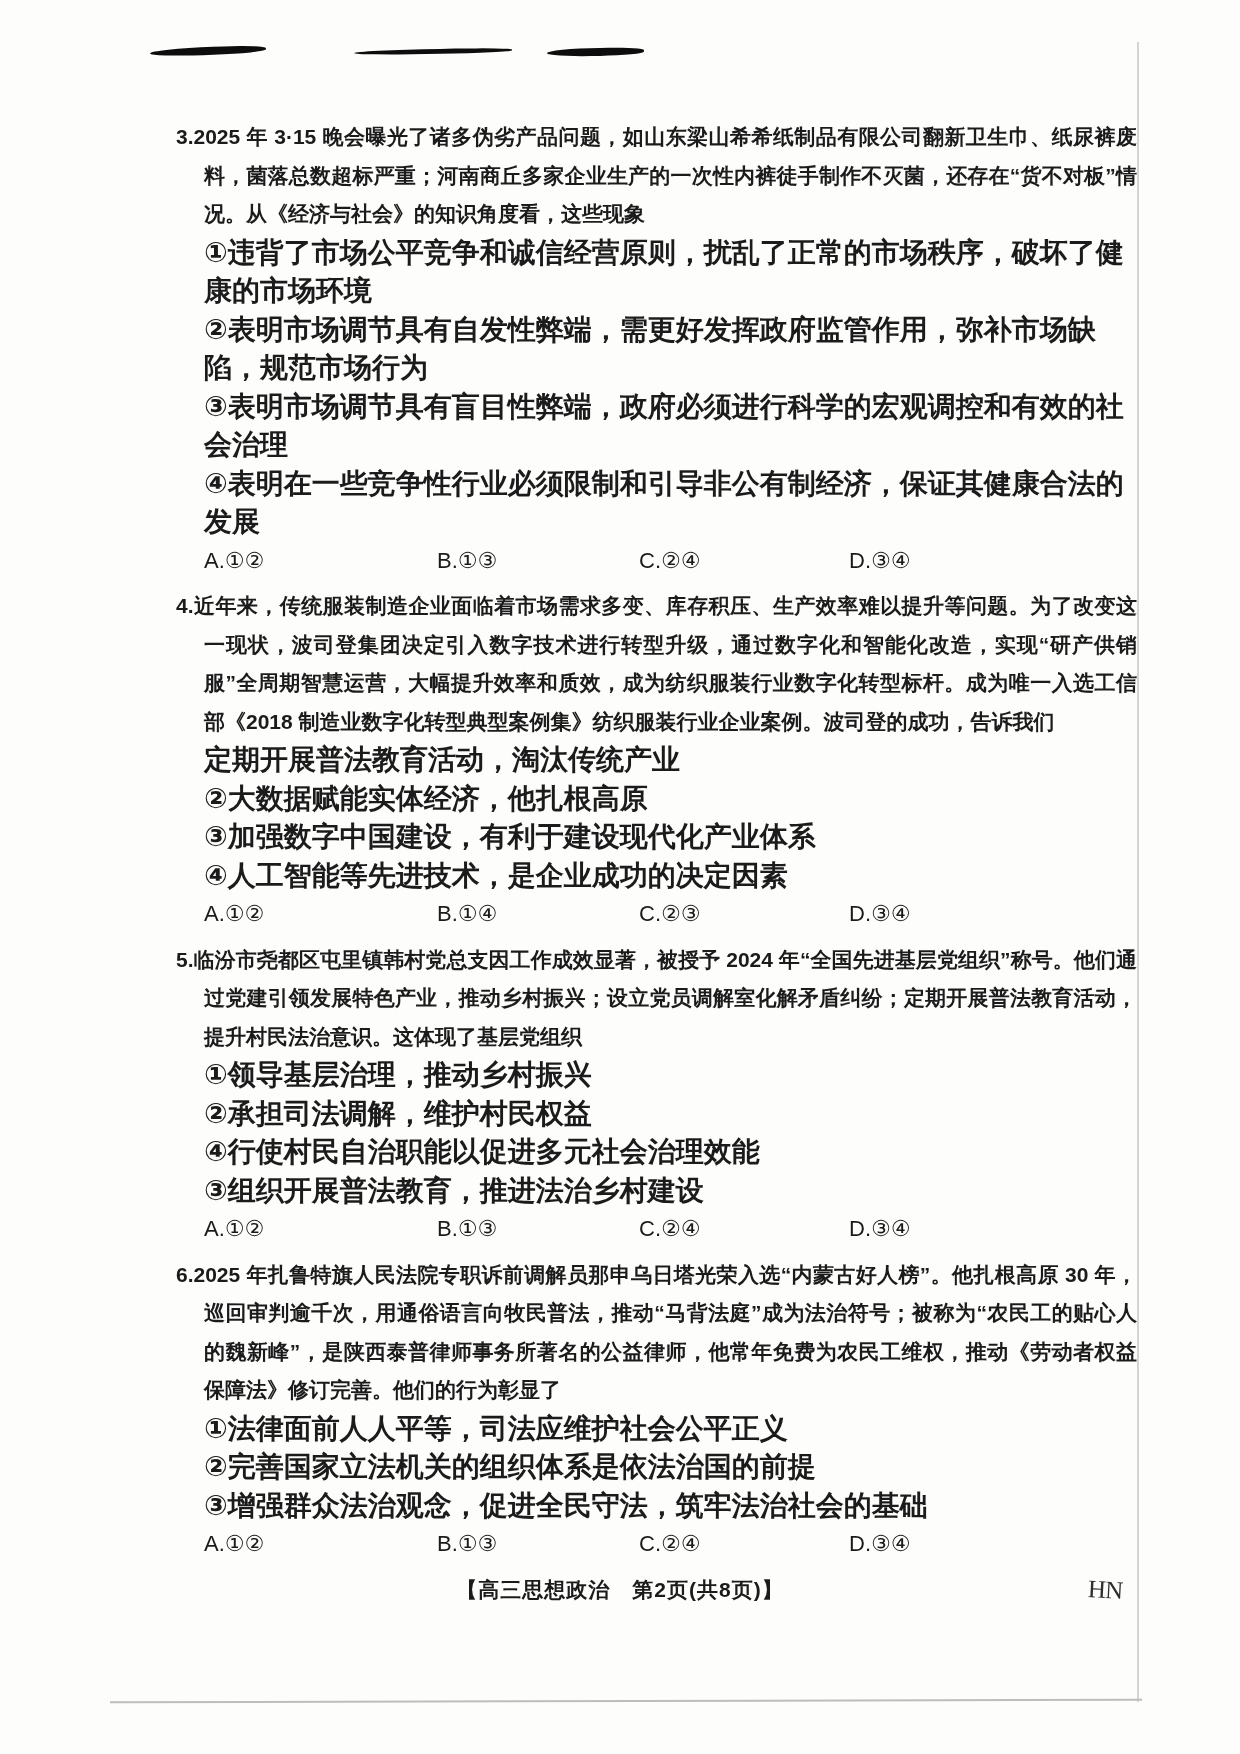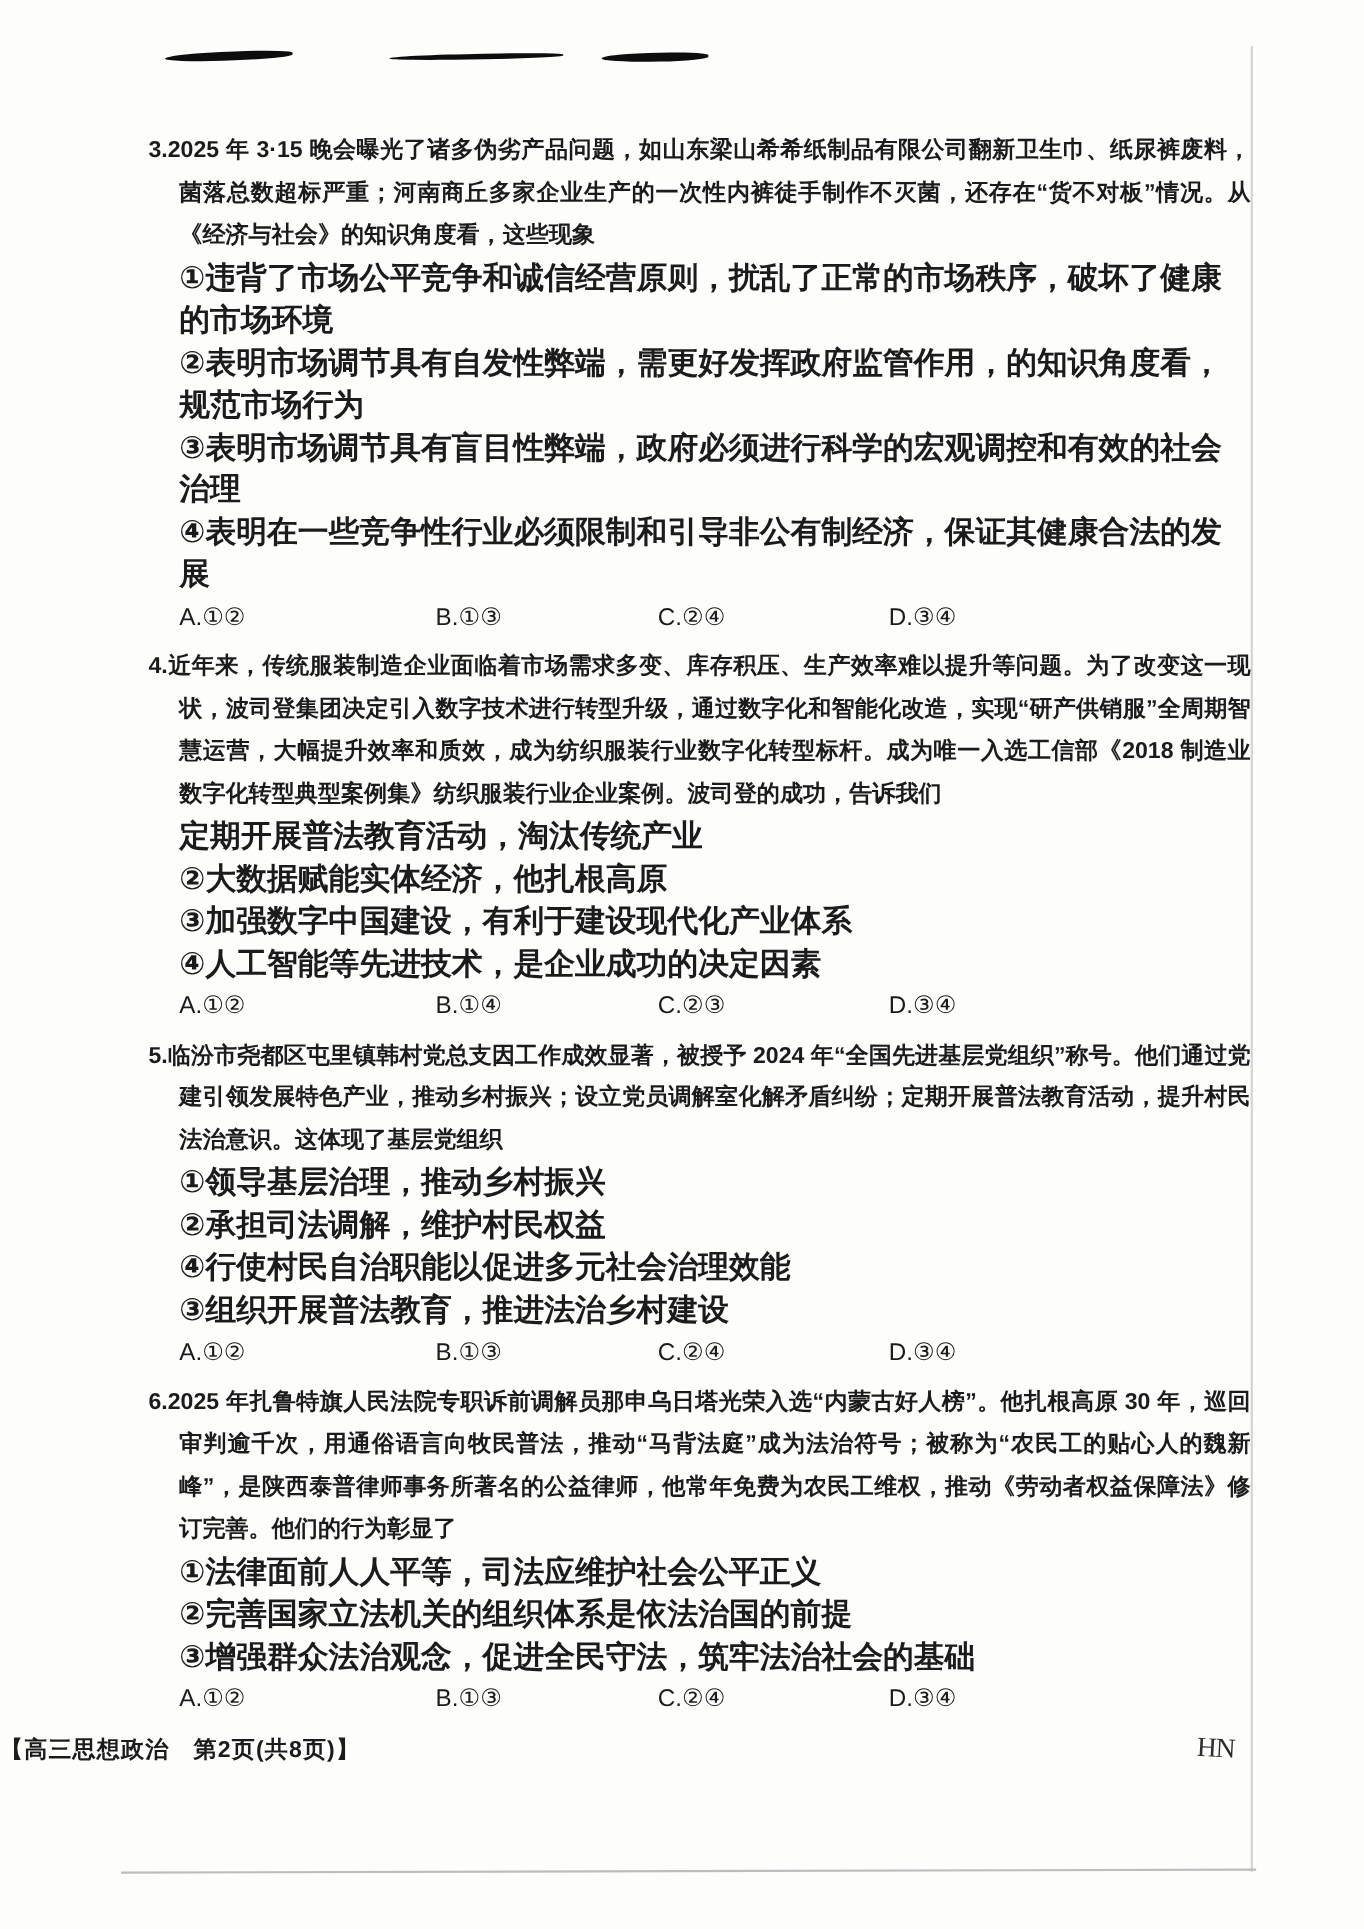--- a/index.html
+++ b/index.html
@@ -15,21 +15,21 @@
     overflow: hidden;
     font-family: "Liberation Sans", "DejaVu Sans", sans-serif;
     color: #1b1b1b;
   }
   .content {
     position: absolute;
     left: 135px;
     top: 118px;
     width: 1002px;
   }
-  .question { margin-bottom: 7px; }
+  .question { margin-bottom: 7px; margin-left: 41px; }
   .stem {
     margin: 0;
     padding-left: 28px;
     text-indent: -28px;
     font-size: 21px;
     line-height: 38.5px;
     font-weight: 700;
     text-align: justify;
   }
   .option {
@@ -45,20 +45,21 @@
     padding-left: 28px;
     font-size: 22px;
     line-height: 38.5px;
     font-weight: 400;
   }
   .footer-label {
     position: absolute;
     top: 1576px;
     left: 0;
     width: 100%;
+    text-align: center;
     font-size: 21px;
     font-weight: 700;
     letter-spacing: 1px;
   }
   .watermark {
     position: absolute;
     top: 1576px;
     left: 1088px;
     font-family: "Liberation Serif", "DejaVu Serif", serif;
     font-size: 25px;
@@ -97,21 +98,21 @@
   <div class="smudge smudge-2"></div>
   <div class="smudge smudge-3"></div>
   <div class="edge-right"></div>
   <div class="edge-bottom"></div>
 
   <div class="content">
 
     <div class="question">
       <p class="stem"><span>3.</span><span>2025 年 3·15 晚会曝光了诸多伪劣产品问题，如山东梁山希希纸制品有限公司翻新卫生巾、纸尿裤废料，菌落总数超标严重；河南商丘多家企业生产的一次性内裤徒手制作不灭菌，还存在“货不对板”情况。从《经济与社会》的知识角度看，这些现象</span></p>
       <p class="option">①违背了市场公平竞争和诚信经营原则，扰乱了正常的市场秩序，破坏了健康的市场环境</p>
-      <p class="option">②表明市场调节具有自发性弊端，需更好发挥政府监管作用，的知识角度看，规范市场行为</p>
+      <p class="option">②表明市场调节具有自发性弊端，需更好发挥政府监管作用，弥补市场缺陷，规范市场行为</p>
       <p class="option">③表明市场调节具有盲目性弊端，政府必须进行科学的宏观调控和有效的社会治理</p>
       <p class="option">④表明在一些竞争性行业必须限制和引导非公有制经济，保证其健康合法的发展</p>
       <div class="choices">
         <span>A.①②</span>
         <span>B.①③</span>
         <span>C.②④</span>
         <span>D.③④</span>
       </div>
     </div>
 

